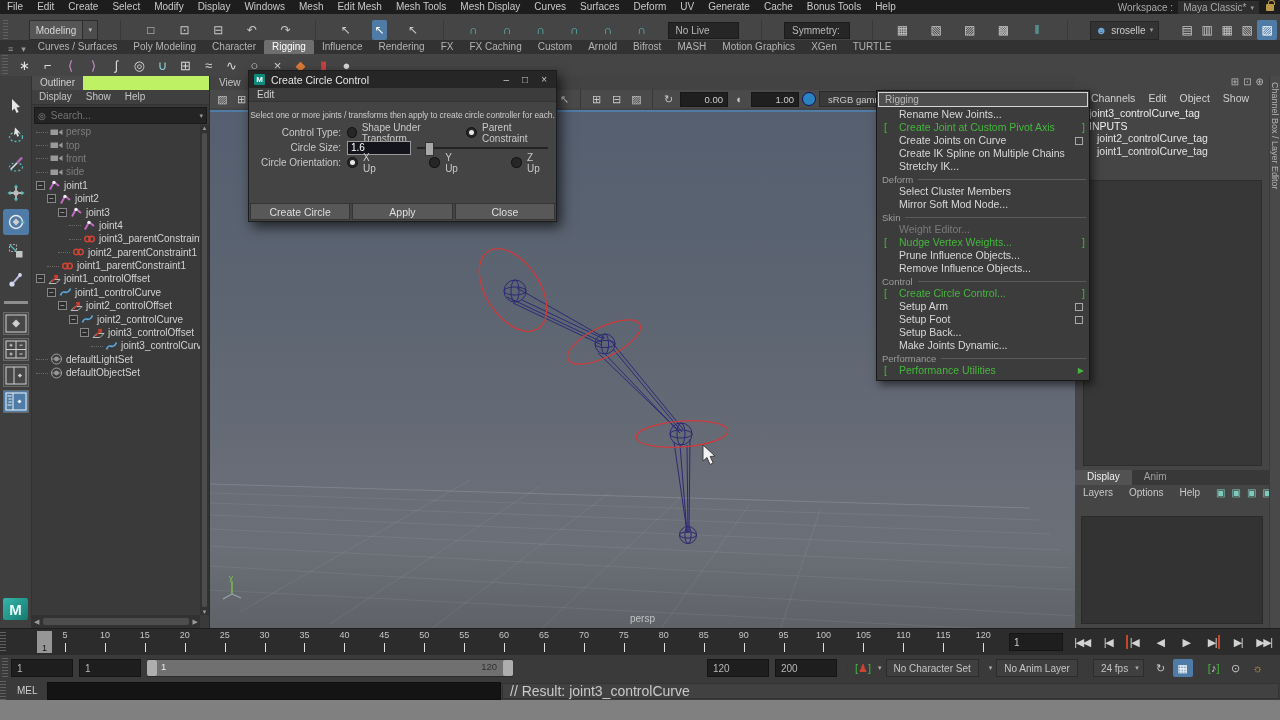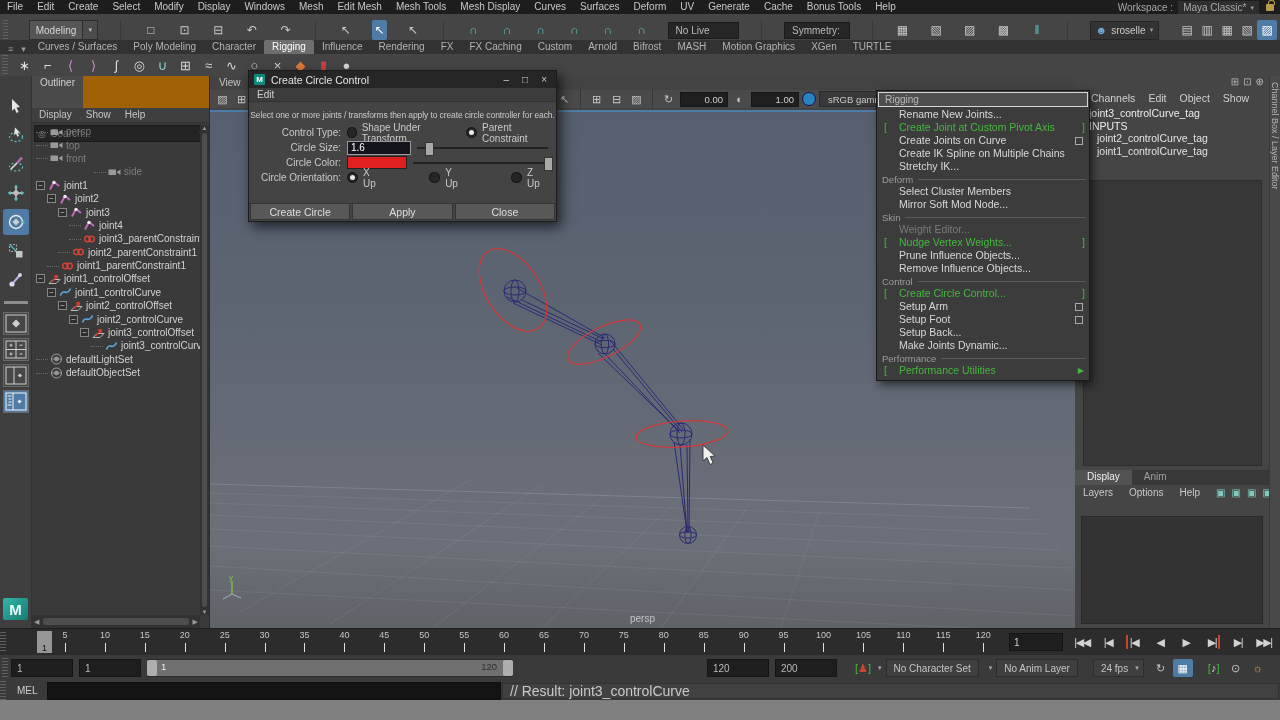--- a/index.html
+++ b/index.html
@@ -43,21 +43,21 @@
   .tool{width:26px;height:26px;margin:3px auto 0;display:flex;align-items:center;justify-content:center;border-radius:3px;}
   .tool.active{background:#4f7ca6;}
   .tbx-div{width:24px;height:3px;background:#8e8e8e;margin:8px auto;}
   .layoutbtn{width:26px;height:23px;margin:3px auto 0;border:1px solid #686868;background:#474747;box-sizing:border-box;
              display:flex;align-items:center;justify-content:center;}
   .layoutbtn.active{background:#4f7ca6;}
   .maya-logo{position:absolute;left:3px;bottom:8px;width:25px;height:22px;background:linear-gradient(135deg,#35b5a9,#157a70);
              color:#eafffd;font-weight:bold;font-size:15px;display:flex;align-items:center;justify-content:center;border-radius:2px;}
   
   .outliner{position:absolute;left:32px;top:0;width:178px;height:552px;background:#3a3a3a;border-right:1px solid #2c2c2c;box-sizing:border-box;}
-  .ol-titlebar{height:32px;background:#a16207;display:flex;text-align:center;}
+  .ol-titlebar{height:14px;background:#bef264;display:flex;text-align:center;}
   .ol-titletab{background:#4a4a4a;font-size:10px;color:#d0d0d0;padding:0 8px;line-height:14px;}
   .ol-menus{height:14px;display:flex;font-size:10px;color:#c5c5c5;background:#3f3f3f;border-bottom:1px solid #333;}
   .ol-menu{padding:0 7px;line-height:14px;}
   .ol-search{margin:2px 2px;height:15px;background:#242424;border:1px solid #1a1a1a;display:flex;align-items:center;gap:3px;padding:0 3px;}
   .ol-search .sic{color:#8a8a8a;font-size:9px;}
   .ol-search input{flex:1;background:transparent;border:none;outline:none;color:#bbb;font-size:10px;font-family:"Liberation Sans",sans-serif;min-width:0;}
   .ol-search .sar{color:#9a9a9a;font-size:7px;}
   .ol-tree{position:absolute;left:0;top:49px;right:9px;bottom:13px;overflow:hidden;font-size:10px;}
   .ol-row{height:13.4px;display:flex;align-items:center;white-space:nowrap;}
   .ol-exp{flex:0 0 9px;height:9px;border:1px solid #878787;background:#2e2e2e;color:#ccc;font-size:8px;line-height:7px;text-align:center;margin-right:3px;box-sizing:border-box;}
@@ -436,21 +436,21 @@
           <div class="ol-row gray" style="padding-left: 4px;">
             <span class="ol-sp"></span>
             <span class="ol-icon">
               <svg width="13" height="10" viewBox="0 0 13 10">
                 <rect x="0.5" y="2.5" width="7.5" height="5.5" fill="#9a9a9a"></rect>
                 <path d="M8.5 5.2 L12.5 2.5 V8 Z" fill="#9a9a9a"></path>
               </svg>
             </span>
             <span class="ol-label">front</span>
           </div>
-          <div class="ol-row gray" style="padding-left: 4px; justify-content: center;">
+          <div class="ol-row gray" style="padding-left: 4px;">
             <span class="ol-sp"></span>
             <span class="ol-icon">
               <svg width="13" height="10" viewBox="0 0 13 10">
                 <rect x="0.5" y="2.5" width="7.5" height="5.5" fill="#9a9a9a"></rect>
                 <path d="M8.5 5.2 L12.5 2.5 V8 Z" fill="#9a9a9a"></path>
               </svg>
             </span>
             <span class="ol-label">side</span>
           </div>
           <div class="ol-row" style="padding-left: 4px;">
@@ -821,27 +821,20 @@
         <span class="rlab">Parent Constraint</span>
       </div>
       <div class="frow">
         <span class="flabel">Circle Size:</span>
         <input class="dsize-input" value="1.6" style="">
         <div class="slider">
           <span class="sl-h" style="left:6%"></span>
         </div>
       </div>
       <div class="frow">
-        <span class="flabel">Circle Color:</span>
-        <span class="swatch"></span>
-        <div class="slider">
-          <span class="sl-h" style="left:97%"></span>
-        </div>
-      </div>
-      <div class="frow">
         <span class="flabel">Circle Orientation:</span>
         <span class="radio on"></span>
         <span class="rlab">X Up</span>
         <span class="radio" style="margin-left:45px"></span>
         <span class="rlab">Y Up</span>
         <span class="radio" style="margin-left:45px"></span>
         <span class="rlab">Z Up</span>
       </div>
     </div>
     <div class="dlg-buttons">

